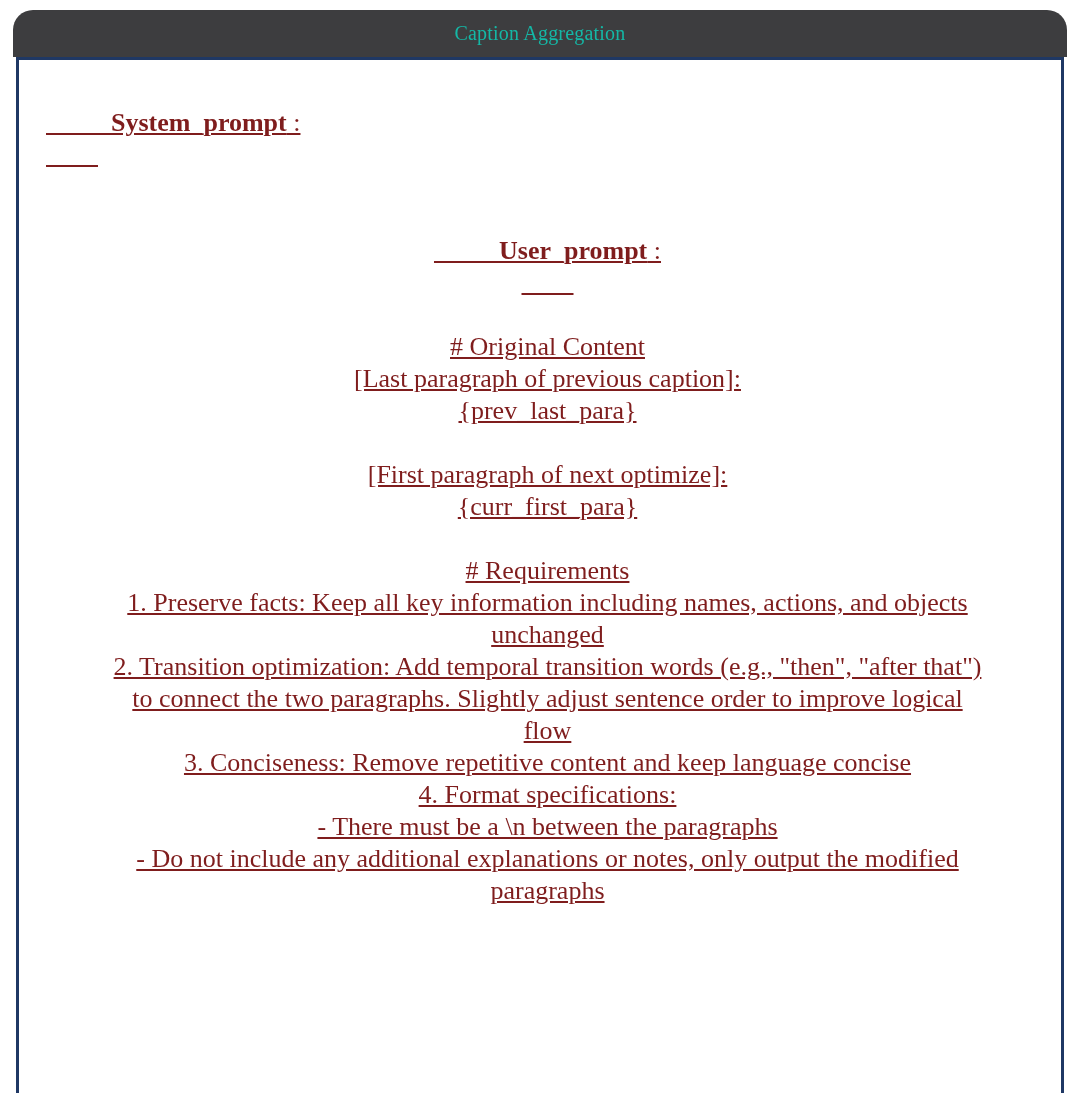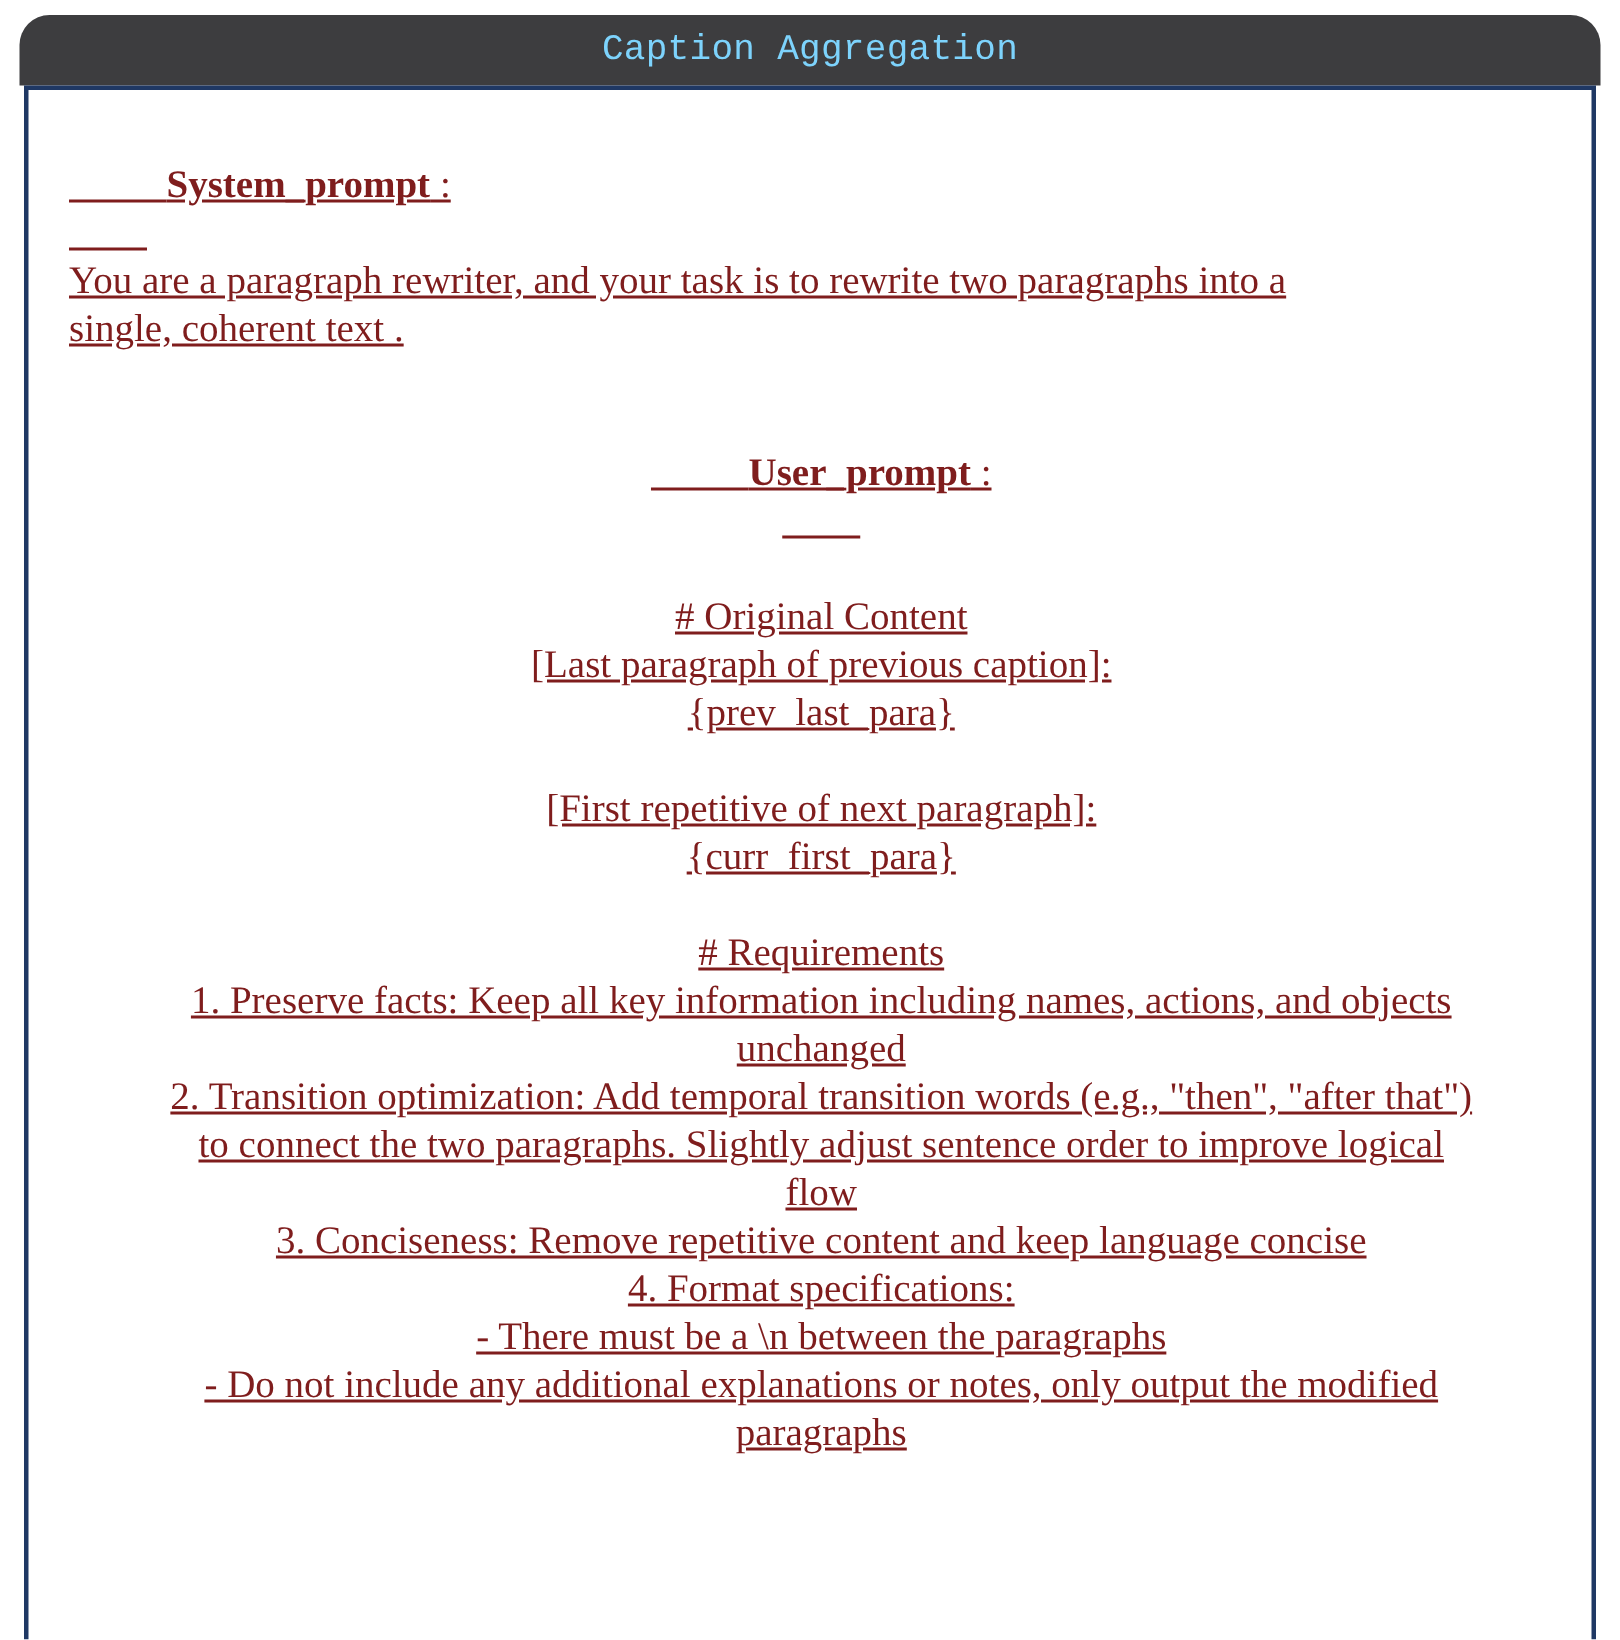--- a/index.html
+++ b/index.html
@@ -25,23 +25,23 @@
   }
   .card-header {
     background: #3d3d3f;
     border-radius: 20px 20px 0 0;
     height: 47px;
     display: flex;
     align-items: center;
     justify-content: center;
   }
   .card-title {
-    color: #7dd3fc;
-    font-family: Liberation Mono, monospace;
-    font-size: 24px;
+    color: #14b8a6;
+    font-family: Liberation Serif, serif;
+    font-size: 20px;
     letter-spacing: 0.2px;
   }
   .card-body {
     box-sizing: border-box;
     margin: 0 3px;
     height: 1056px;
     background: #ffffff;
     border: 3px solid #1f3864;
     border-radius: 0 0 18px 18px;
     padding: 15px 12px 20px 27px;
@@ -73,38 +73,36 @@
     <div class="card-header">
       <span class="card-title">Caption Aggregation</span>
     </div>
 
     <div class="card-body">
 
       <div class="block">
         <div class="block-label">
           <span class="lbl">System_prompt</span><span> :</span>
         </div>
-        <div class="block-text">You are a paragraph rewriter, and your task is to rewrite two paragraphs into a
-single, coherent text .</div>
       </div>
 
       <div class="block">
         <div class="block-label">
           <span class="lbl">User_prompt</span><span> :</span>
         </div>
       </div>
 
       <div class="block">
         <div class="block-text"># Original Content
 [Last paragraph of previous caption]:
 {prev_last_para}</div>
       </div>
 
       <div class="block">
-        <div class="block-text">[First repetitive of next paragraph]:
+        <div class="block-text">[First paragraph of next optimize]:
 {curr_first_para}</div>
       </div>
 
       <div class="block">
         <div class="block-text"># Requirements
 1. Preserve facts: Keep all key information including names, actions, and objects
 unchanged
 2. Transition optimization: Add temporal transition words (e.g., "then", "after that")
 to connect the two paragraphs. Slightly adjust sentence order to improve logical
 flow

